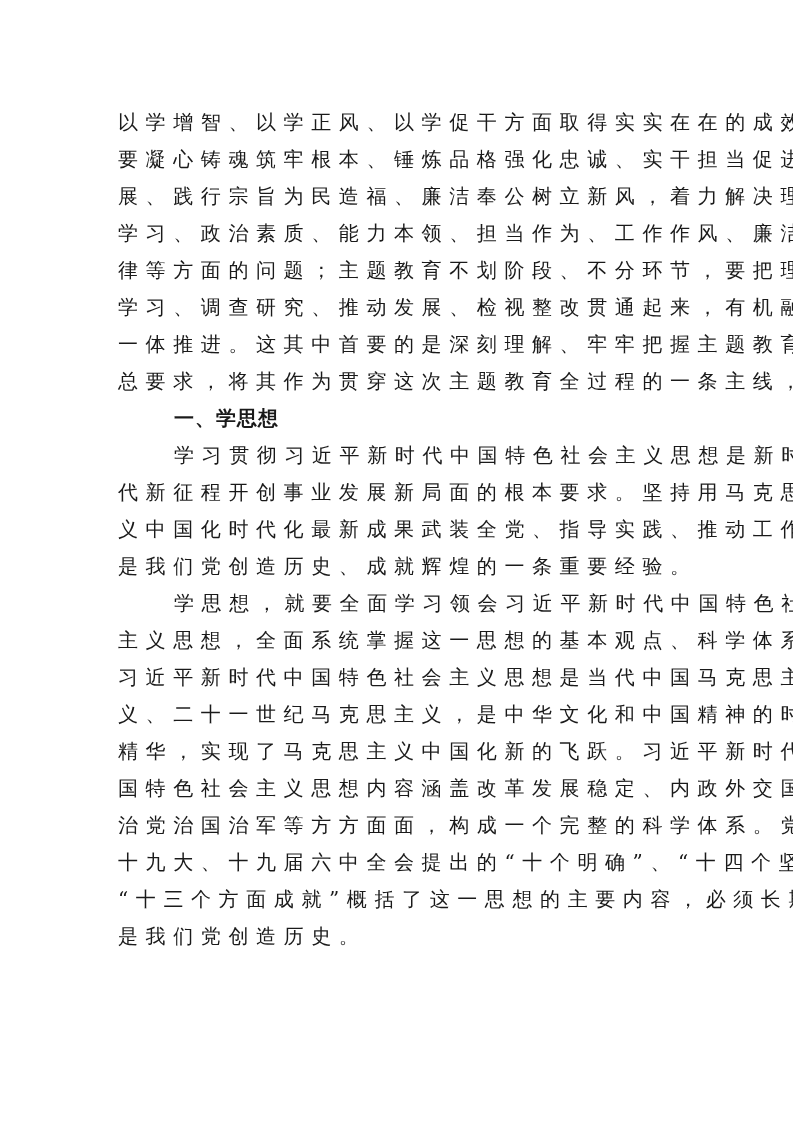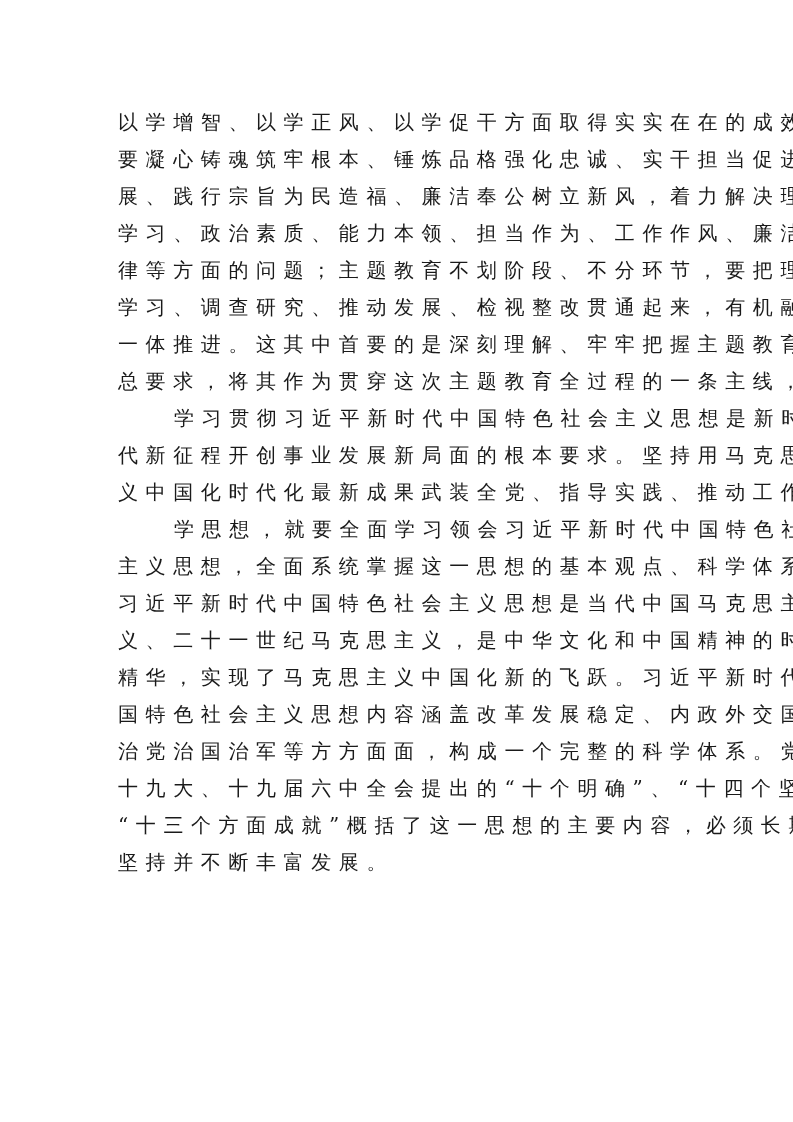--- a/index.html
+++ b/index.html
@@ -28,34 +28,36 @@
       <div class="line">以学增智、以学正风、以学促干方面取得实实在在的成效；</div>
       <div class="line">要凝心铸魂筑牢根本、锤炼品格强化忠诚、实干担当促进发</div>
       <div class="line">展、践行宗旨为民造福、廉洁奉公树立新风，着力解决理论</div>
       <div class="line">学习、政治素质、能力本领、担当作为、工作作风、廉洁自</div>
       <div class="line">律等方面的问题；主题教育不划阶段、不分环节，要把理论</div>
       <div class="line">学习、调查研究、推动发展、检视整改贯通起来，有机融合、</div>
       <div class="line">一体推进。这其中首要的是深刻理解、牢牢把握主题教育的</div>
       <div class="line">总要求，将其作为贯穿这次主题教育全过程的一条主线，推</div>
     </div>
 
+    <div class="line indent heading">一、学思想</div>
 
     <div>
       <div class="line indent">学习贯彻习近平新时代中国特色社会主义思想是新时</div>
       <div class="line">代新征程开创事业发展新局面的根本要求。坚持用马克思主</div>
       <div class="line">义中国化时代化最新成果武装全党、指导实践、推动工作，</div>
+      <div class="line">是我们党创造历史、成就辉煌的一条重要经验。</div>
     </div>
 
     <div>
       <div class="line indent">学思想，就要全面学习领会习近平新时代中国特色社会</div>
       <div class="line">主义思想，全面系统掌握这一思想的基本观点、科学体系。</div>
       <div class="line">习近平新时代中国特色社会主义思想是当代中国马克思主</div>
       <div class="line">义、二十一世纪马克思主义，是中华文化和中国精神的时代</div>
       <div class="line">精华，实现了马克思主义中国化新的飞跃。习近平新时代中</div>
       <div class="line">国特色社会主义思想内容涵盖改革发展稳定、内政外交国防、</div>
       <div class="line">治党治国治军等方方面面，构成一个完整的科学体系。党的</div>
       <div class="line">十九大、十九届六中全会提出的“十个明确”、“十四个坚持”、</div>
       <div class="line">“十三个方面成就”概括了这一思想的主要内容，必须长期</div>
-      <div class="line">坚持并不断丰富发展。</div>
+      <div class="line">是我们党创造历史。</div>
     </div>
 
   </div>
 </div>
 
 </body></html>

